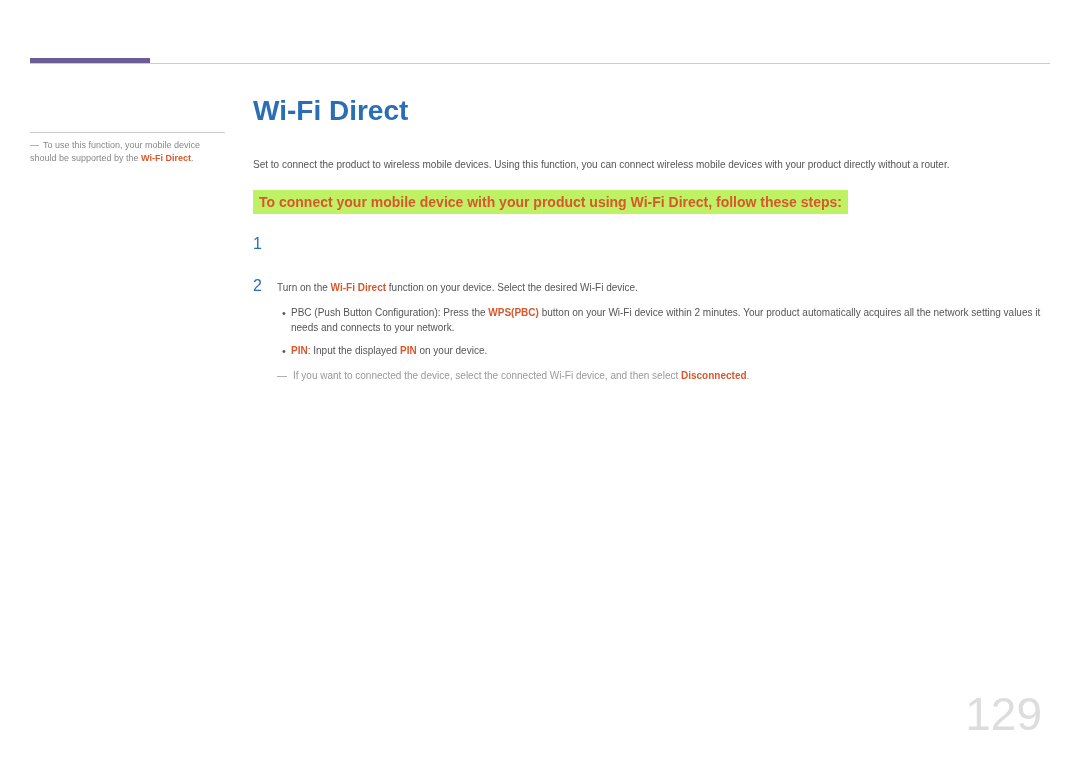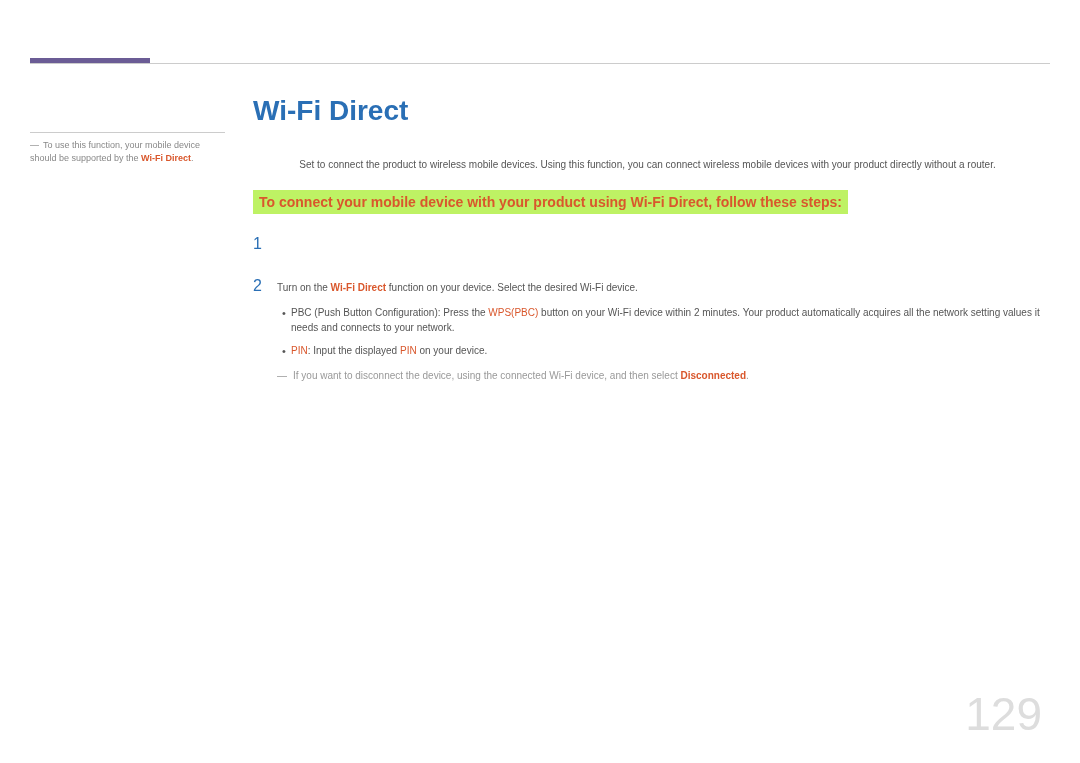--- a/index.html
+++ b/index.html
@@ -101,21 +101,20 @@
       position: absolute;
       left: 3px; top: -2px;
       font-size: 9px;
       color: #444;
     }
     .intro-text {
       font-size: 10px;
       color: #555;
       line-height: 1.5;
       margin-bottom: 18px;
-      text-align: center;
     }
     .highlight-heading {
       display: inline-block;
       background: #bef264;
       font-size: 14px;
       font-weight: bold;
       color: #d9572c;
       padding: 4px 6px;
       margin-bottom: 18px;
     }
@@ -145,21 +144,21 @@
       color: #555;
       line-height: 1.5;
       margin-bottom: 8px;
     }
     .sub-bullet .dot {
       width: 14px; flex-shrink: 0;
       font-size: 11px;
       text-align: center;
     }
     .sub-bullet .content { flex: 1; }
-    .sub-bullet .red { color: #d9572c; font-weight: normal; }
+    .sub-bullet .red { color: #d9572c; font-weight: bold; }
     .footnote {
       font-size: 10px;
       color: #999;
       line-height: 1.5;
       margin-top: 6px;
       margin-left: 0;
     }
     .footnote .dash { margin-right: 6px; }
     .footnote .red { color: #d9572c; font-weight: bold; }
     .page-number {
@@ -213,21 +212,21 @@
           </div>
           <div class="sub-bullet">
             <div class="dot">•</div>
             <div class="content">
               <span class="red">PIN</span><span>: Input the displayed </span><span class="red">PIN</span><span> on your device.</span>
             </div>
           </div>
         </div>
 
         <div class="footnote">
-          <span class="dash">―</span><span>If you want to disconnect the device, using the connected Wi-Fi device, and then select </span><span class="red">Disconnected</span><span>.</span>
+          <span class="dash">―</span><span>If you want to connected the device, select the connected Wi-Fi device, and then select </span><span class="red">Disconnected</span><span>.</span>
         </div>
 
       </div>
     </div>
 
   </div>
 
   <div class="page-number">129</div>
 
 </div>

